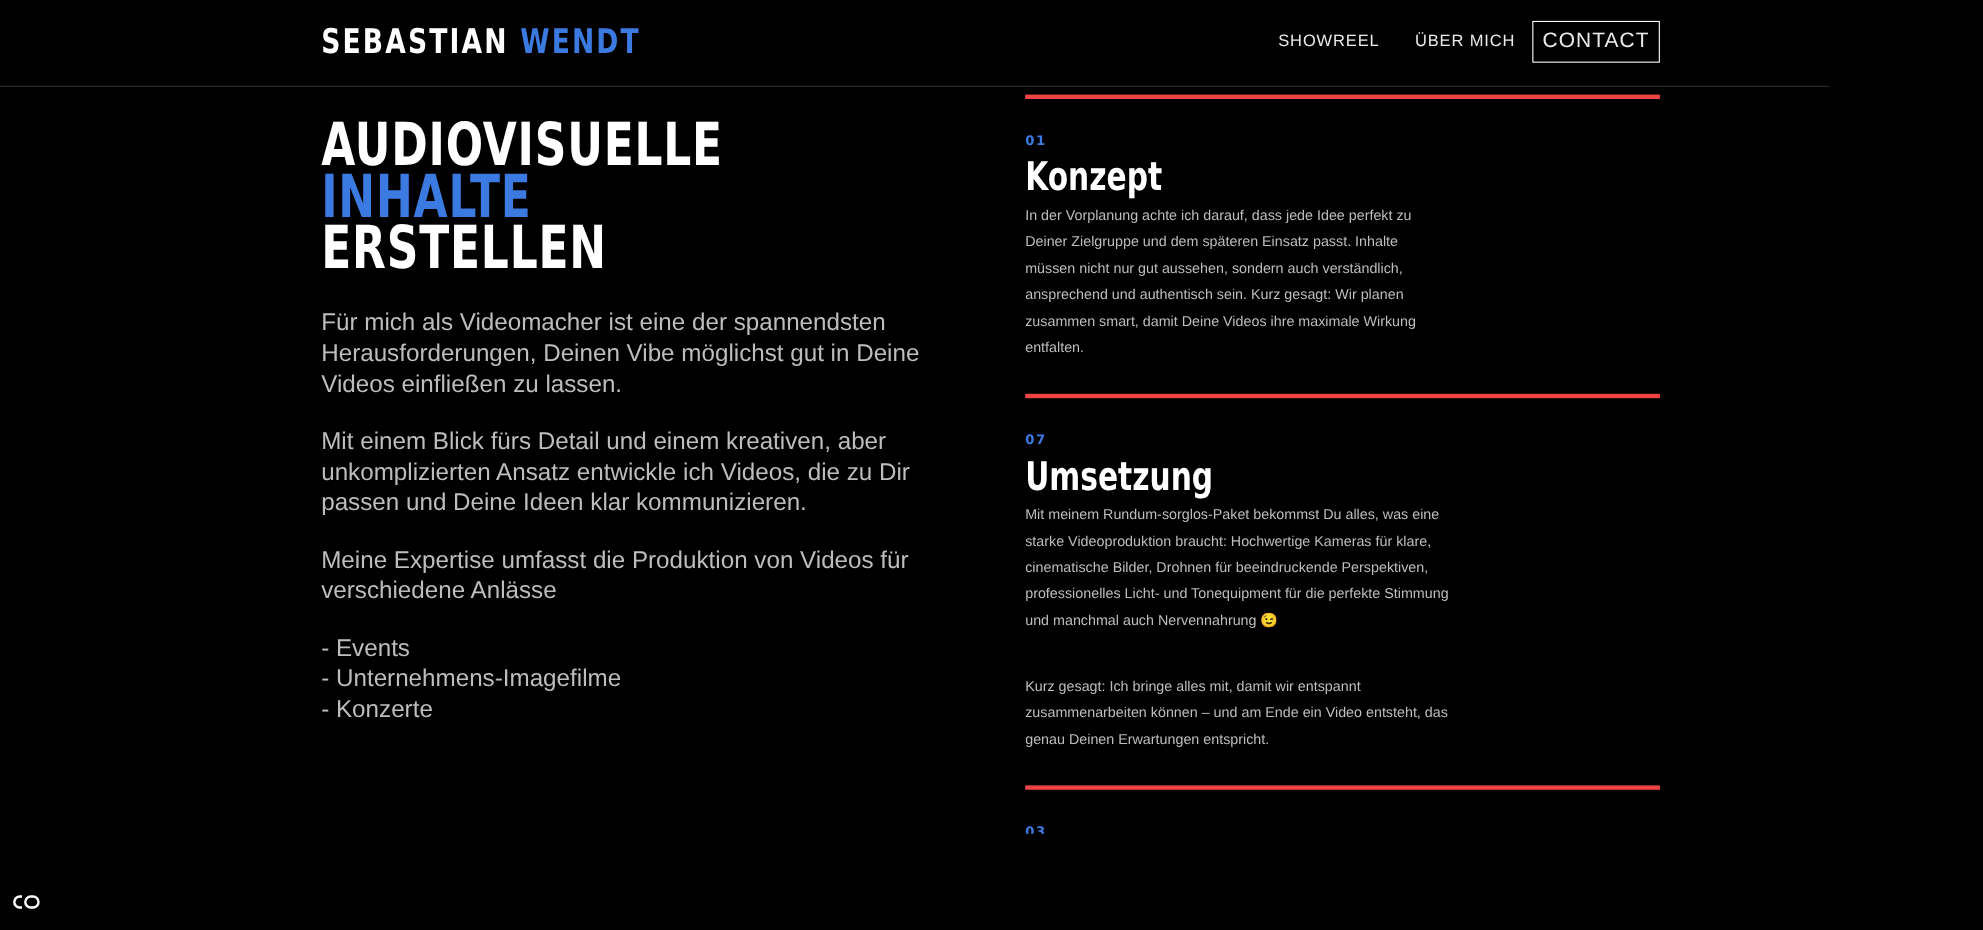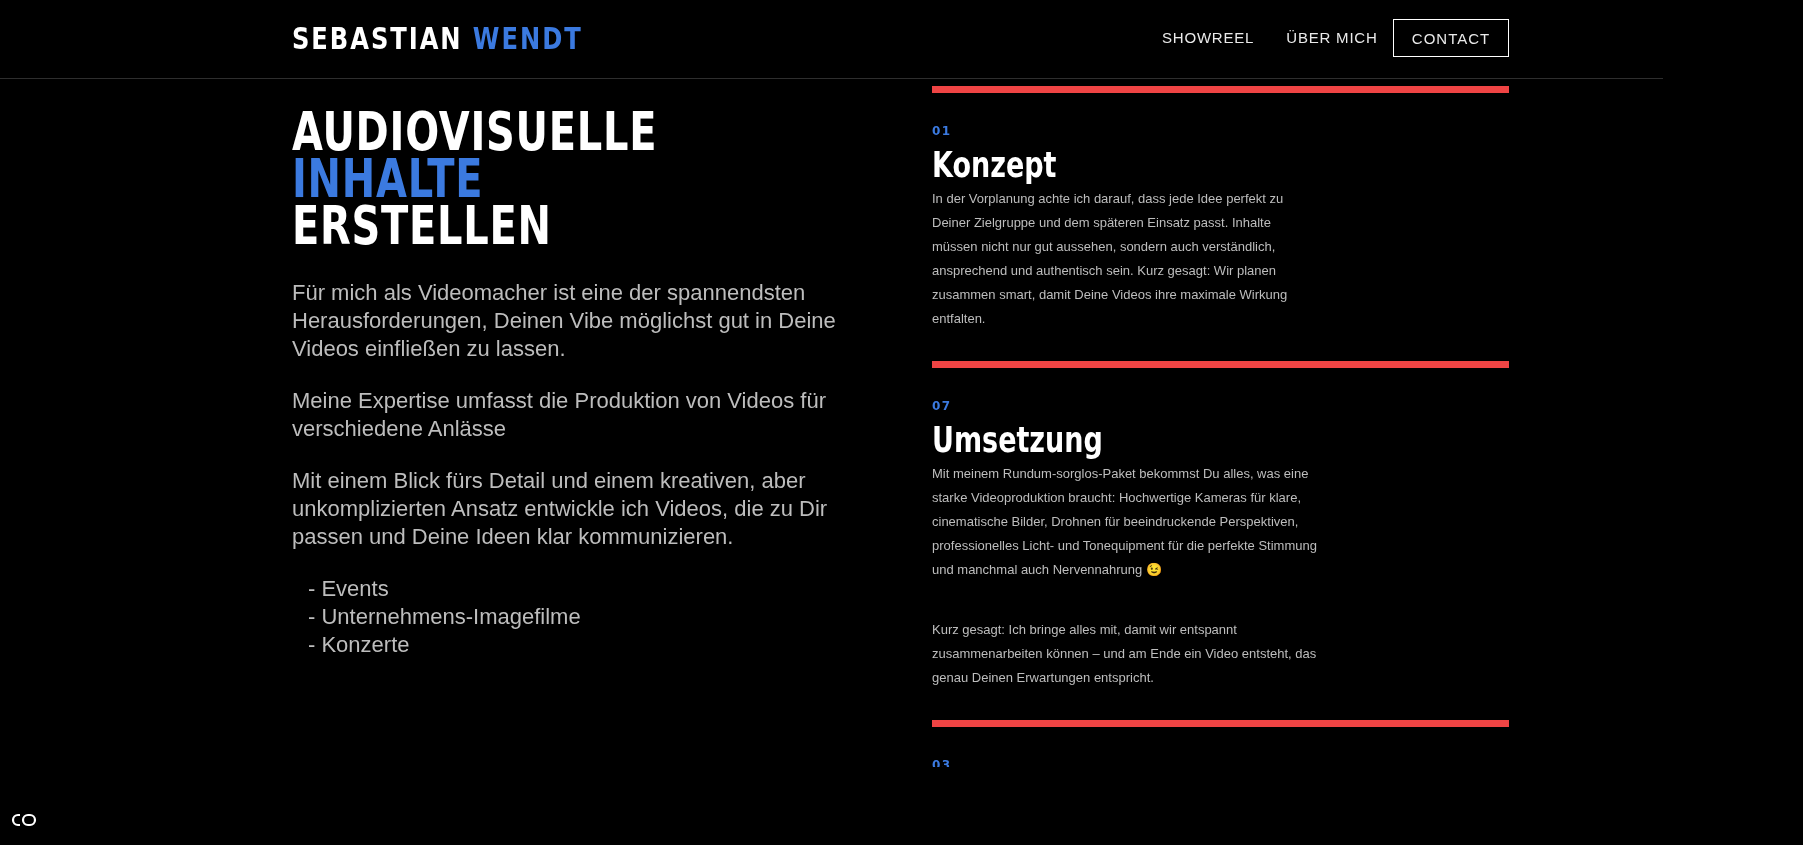--- a/index.html
+++ b/index.html
@@ -23,43 +23,43 @@
     .logo .last { color: #3b7ae0; }
     .nav { position: absolute; top: 19px; left: 1160px; height: 38px; display: flex; align-items: flex-start; }
     .nav-link {
       font-family: "Liberation Sans", sans-serif; font-size: 15px; letter-spacing: 0.8px;
       color: #eaeaea; text-decoration: none; margin-right: 32px; line-height: 38px; cursor: pointer;
     }
     .nav-link.first { margin-left: 2px; }
     .contact-btn {
       position: absolute; left: 1393px; top: 19px; width: 116px; height: 38px;
       border: 1.5px solid #fff; color: #eaeaea; background: transparent;
-      font-family: "Liberation Sans", sans-serif; font-size: 15px; letter-spacing: 1px;
+      font-family: "Liberation Sans", sans-serif; font-size: 19px; letter-spacing: 1px;
       display: flex; align-items: center; justify-content: center; cursor: pointer;
     }
 
     .left {
       position: absolute; left: 292px; top: 108px; width: 590px;
     }
     .hero-title {
       font-family: "DejaVu Sans", sans-serif; font-weight: bold;
       font-size: 54px; line-height: 47px; letter-spacing: 1px;
       transform: scaleX(0.74); transform-origin: left top; white-space: nowrap;
       text-transform: uppercase;
     }
     .hero-title .blue { color: #3b7ae0; }
     .intro { margin-top: 30px; }
     .intro p {
       font-family: "Liberation Sans", sans-serif; font-size: 22px; line-height: 28px;
       color: #bdbdbd; margin-bottom: 24px; width: 580px;
     }
-    .intro .list-item { display: block; margin-left: 16px; }
+    .intro .list-item { display: block; }
 
     .right { position: absolute; left: 932px; top: 86px; width: 577px; }
-    .step { border-top: 7px solid #ef4444; padding-top: 30px; padding-bottom: 30px; }
+    .step { border-top: 4px solid #ef4444; padding-top: 30px; padding-bottom: 30px; }
     .step-num {
       font-family: "DejaVu Sans", sans-serif; font-weight: bold; font-size: 12px;
       color: #3b7ae0; letter-spacing: 1.5px; line-height: 16px;
     }
     .step-title {
       font-family: "DejaVu Sans", sans-serif; font-weight: bold; font-size: 36px;
       line-height: 44px; transform: scaleX(0.75); transform-origin: left top;
       white-space: nowrap; margin-top: 4px; height: 44px; color: #fff;
     }
     .step-body {
@@ -92,22 +92,22 @@
 </header>
 
 <section class="left">
   <h1 class="hero-title">
     <span style="display:block">AUDIOVISUELLE</span>
     <span style="display:block" class="blue">INHALTE</span>
     <span style="display:block">ERSTELLEN</span>
   </h1>
   <div class="intro">
     <p>Für mich als Videomacher ist eine der spannendsten Herausforderungen, Deinen Vibe möglichst gut in Deine Videos einfließen zu lassen.</p>
+    <p>Mit einem Blick fürs Detail und einem kreativen, aber unkomplizierten Ansatz entwickle ich Videos, die zu Dir passen und Deine Ideen klar kommunizieren.</p>
     <p>Meine Expertise umfasst die Produktion von Videos für verschiedene Anlässe</p>
-    <p>Mit einem Blick fürs Detail und einem kreativen, aber unkomplizierten Ansatz entwickle ich Videos, die zu Dir passen und Deine Ideen klar kommunizieren.</p>
     <p>
       <span class="list-item">- Events</span>
       <span class="list-item">- Unternehmens-Imagefilme</span>
       <span class="list-item">- Konzerte</span>
     </p>
   </div>
 </section>
 
 <section class="right">
   <div class="step">

